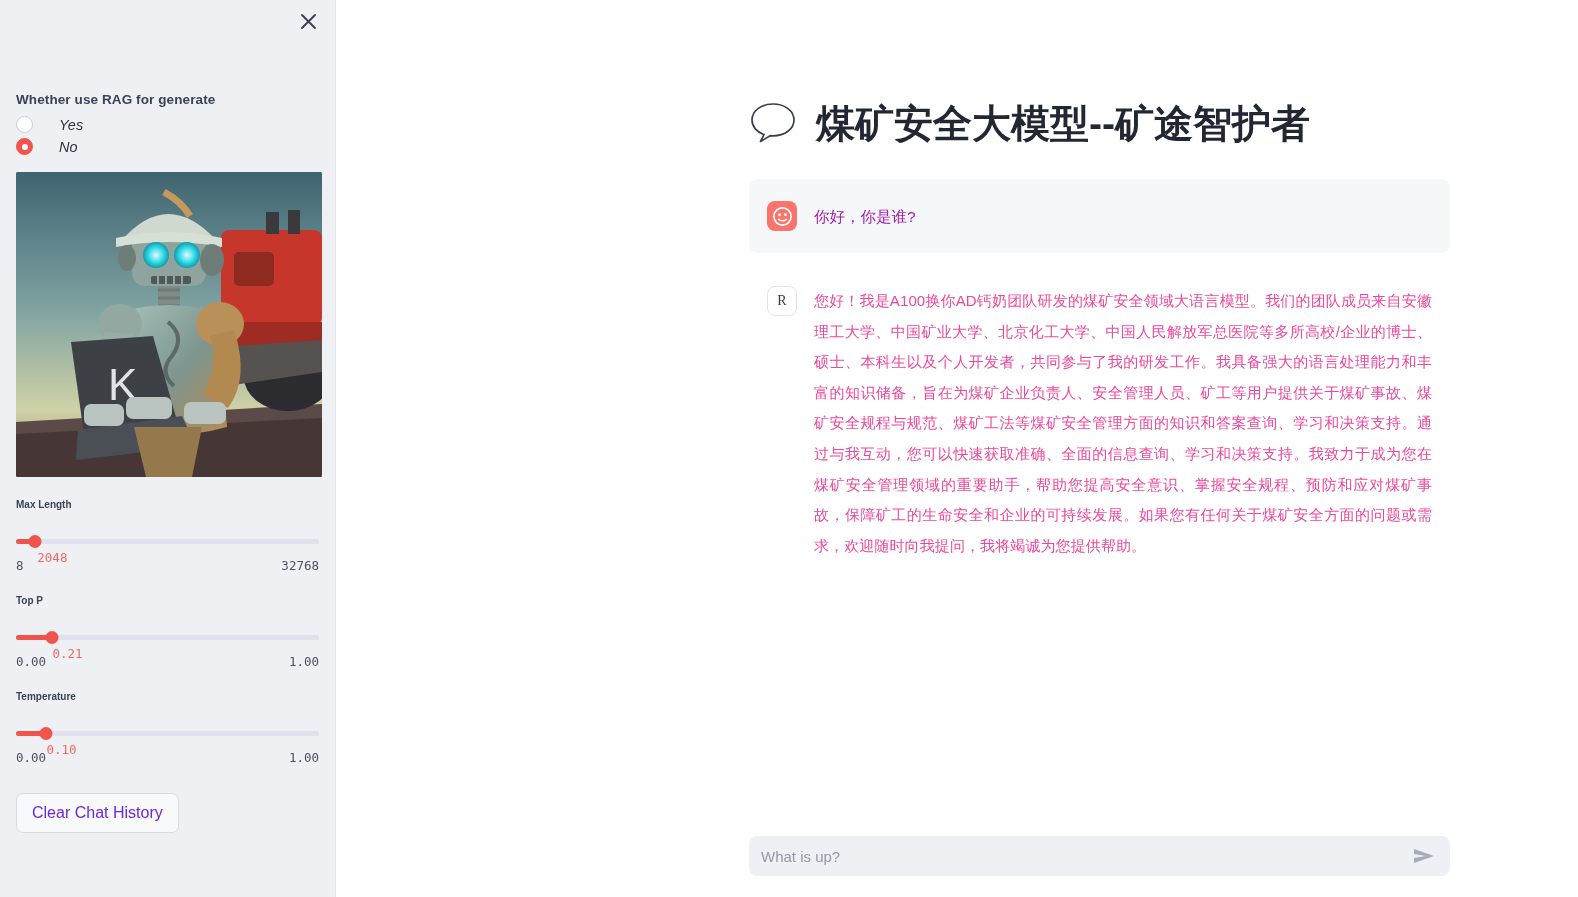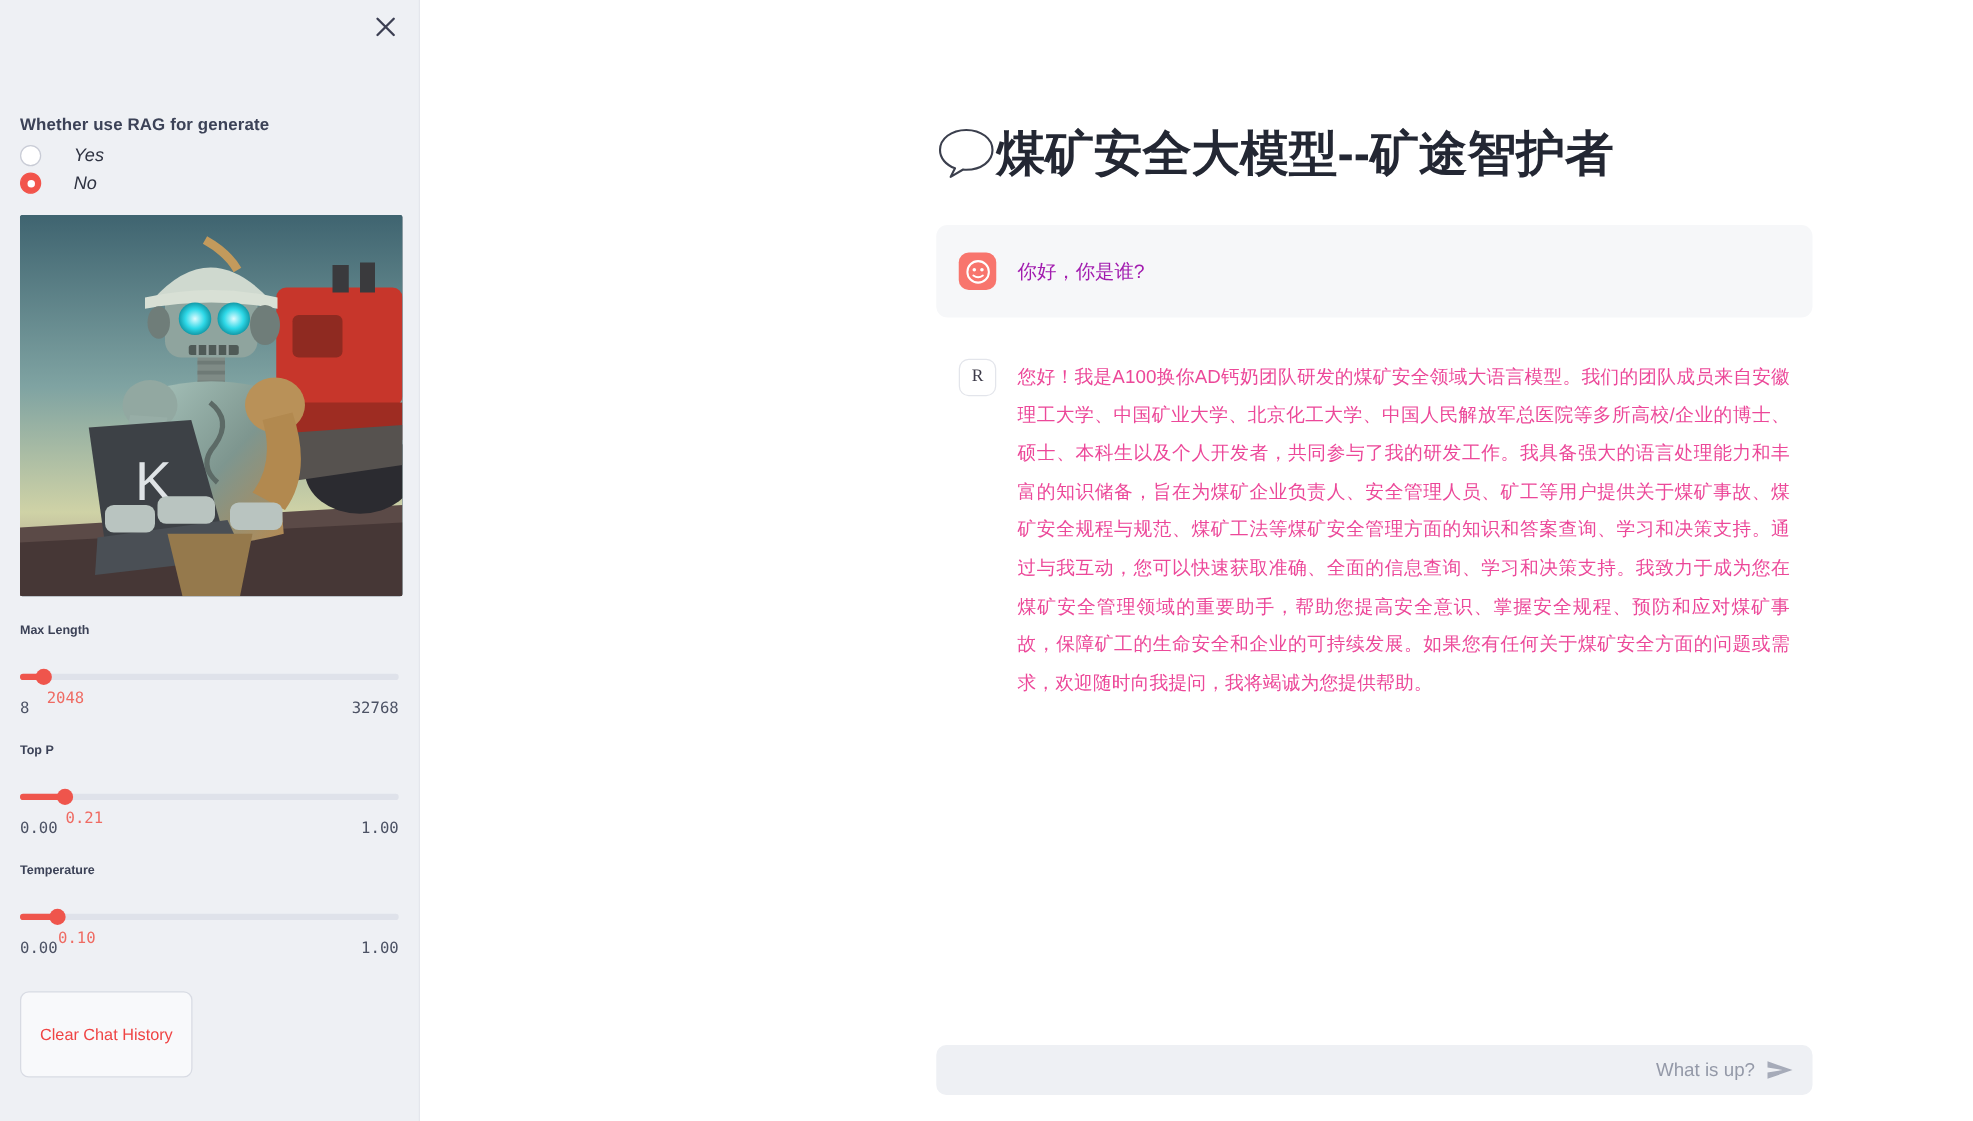--- a/index.html
+++ b/index.html
@@ -95,34 +95,34 @@
     font-size: 12.5px; color: #4c5264; margin-top: 9px;
   }
 
   
   .clear-btn {
     margin-top: 28px;
     display: inline-block;
     background: #f8f9fb;
     border: 1px solid #d8dbe3;
     border-radius: 7px;
-    padding: 26px 15px;
-    font-size: 13px; color: #ef4444;
+    padding: 10px 15px;
+    font-size: 16px; color: #6d28d9;
     font-family: "Liberation Sans", sans-serif;
     cursor: pointer;
   }
 
   
   .main {
     flex: 1 1 auto; position: relative; height: 897px; background: #fff;
   }
   .chat-area { position: absolute; left: 413px; top: 0; width: 701px; }
 
   .title-row {
-    display: flex; align-items: center; 
+    display: flex; align-items: center; gap: 19px;
     padding-top: 100px;
   }
   .bubble-icon { flex: 0 0 auto; }
   .app-title {
     font-size: 39px; font-weight: 700; color: #232733;
     letter-spacing: 0px; line-height: 1.1;
     font-family: "Liberation Sans", "DejaVu Sans", sans-serif;
   }
 
   .msg-user {
@@ -168,21 +168,20 @@
     background: #eef0f4;
     border-radius: 8px;
     display: flex; align-items: center;
     padding: 0 14px 0 12px;
   }
   .composer input {
     flex: 1 1 auto; border: 0; outline: none;
     background: transparent;
     font-size: 15px; color: #c2410c;
     font-family: "Liberation Sans", sans-serif;
-    text-align: right;
   }
   .composer input::placeholder { color: #9499a8; }
   .send-btn {
     flex: 0 0 auto; cursor: pointer; display: flex; align-items: center;
     padding-left: 8px;
   }
 </style>
 </head>
 <body>
 

